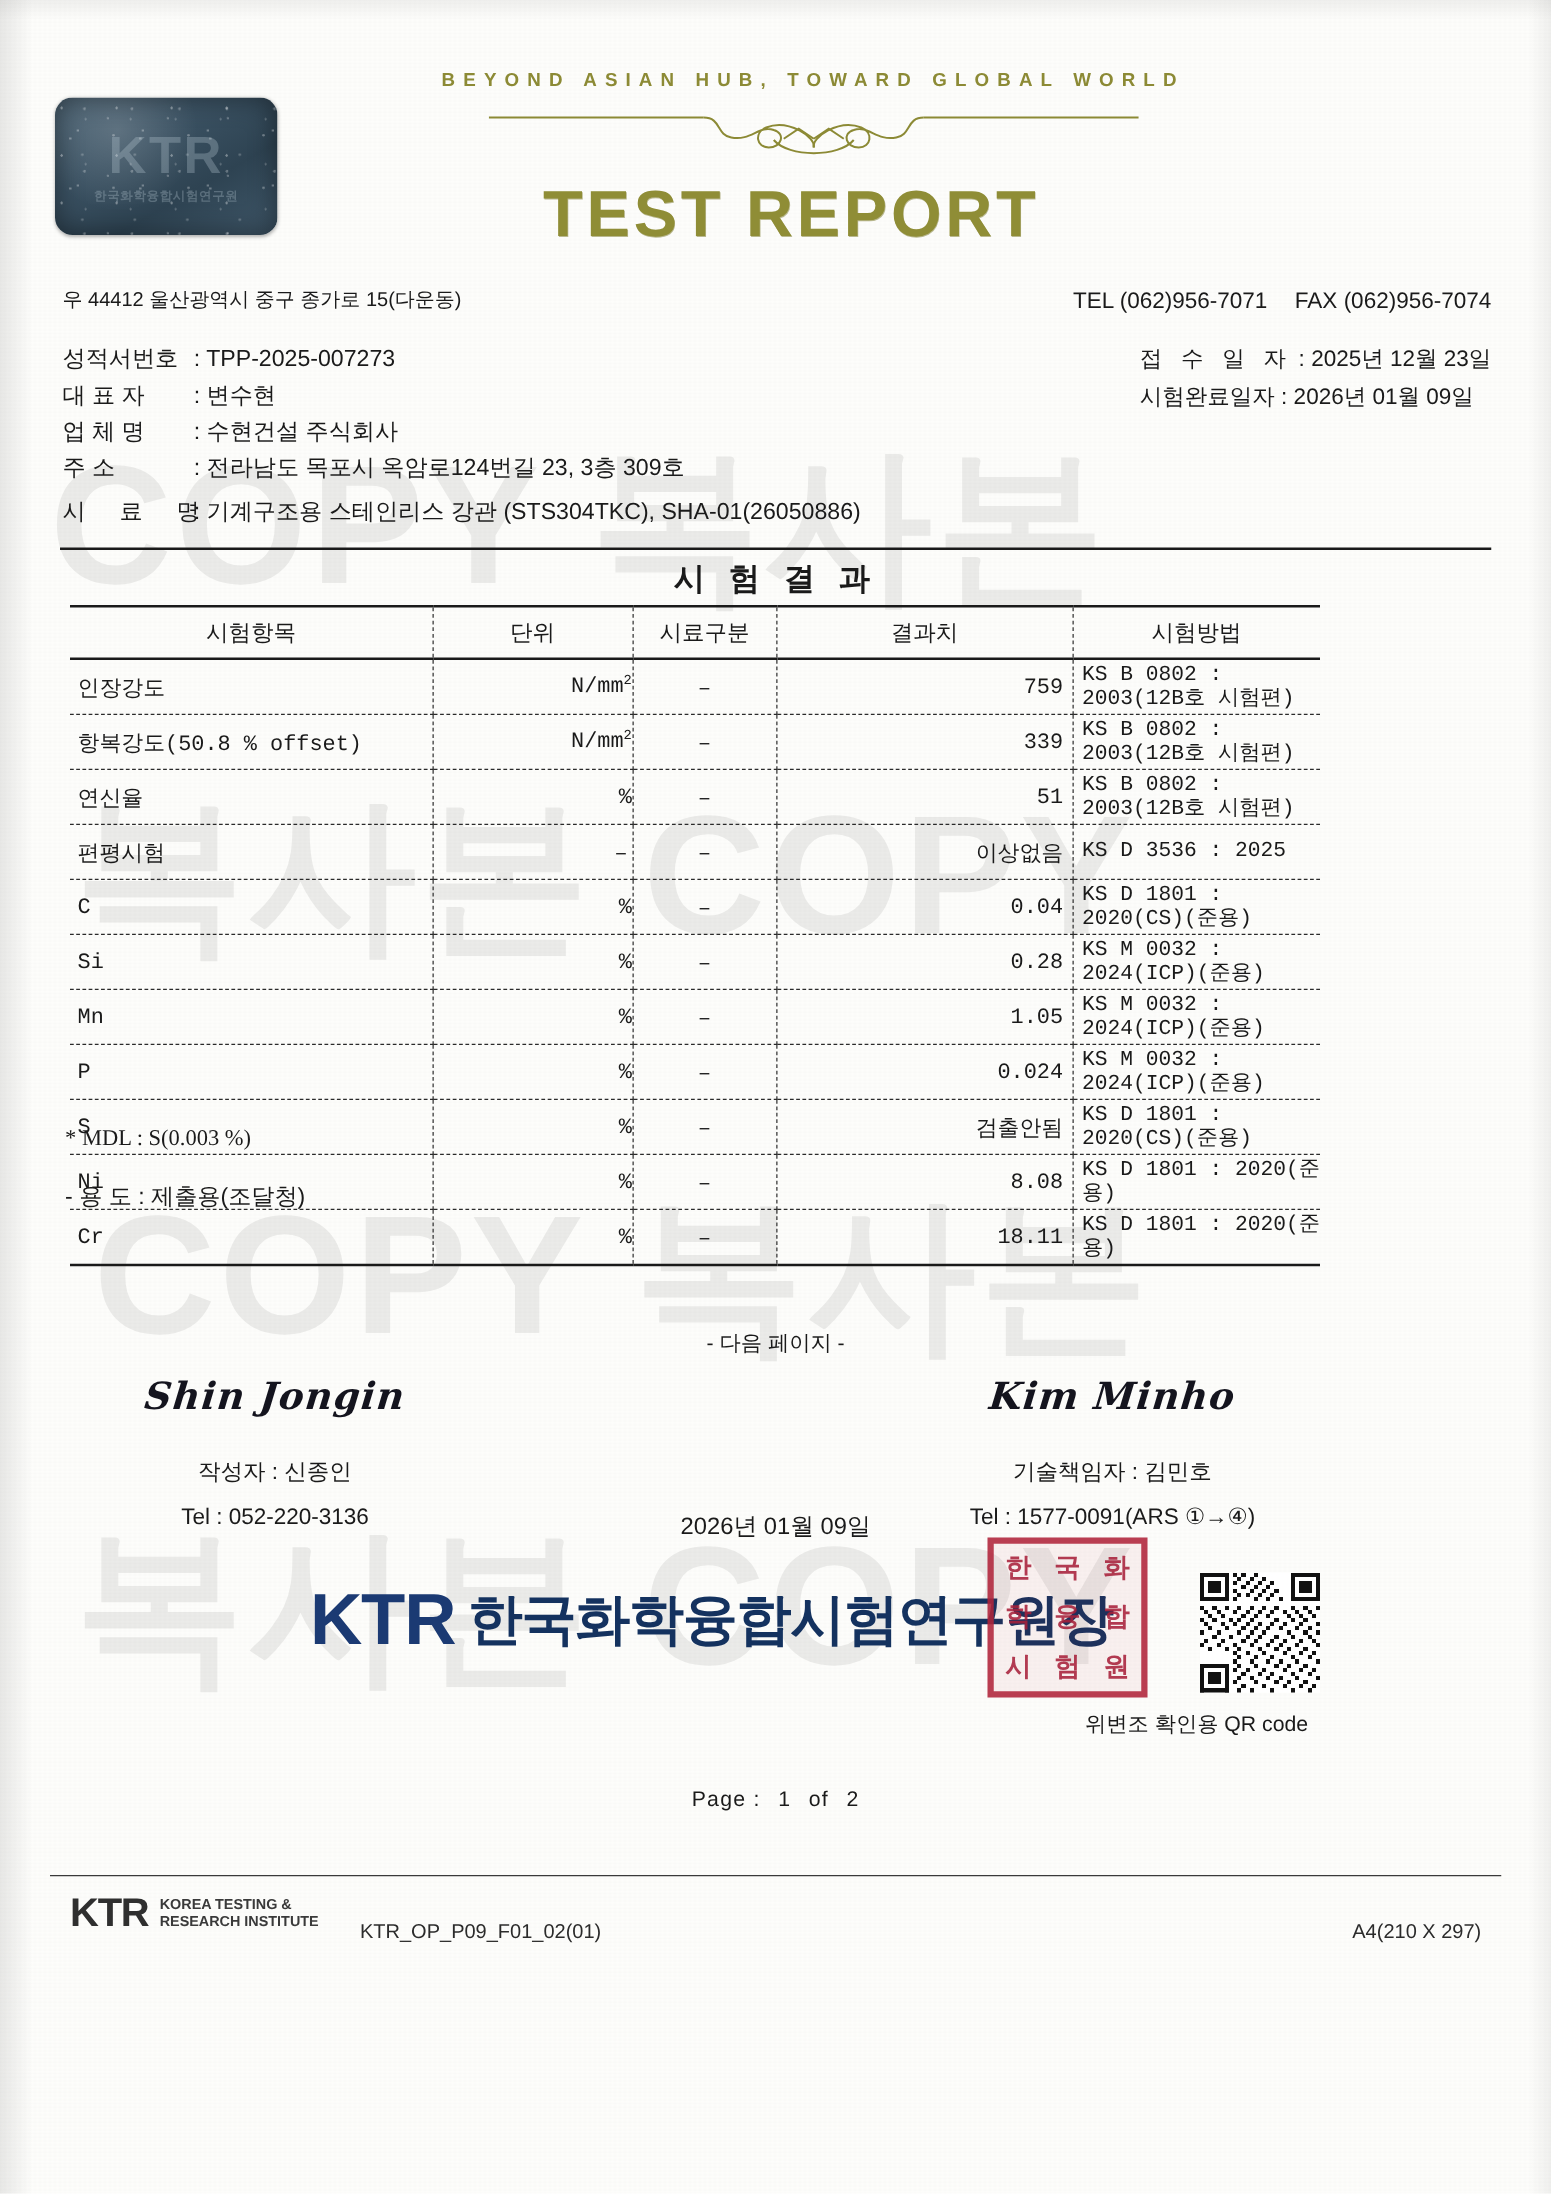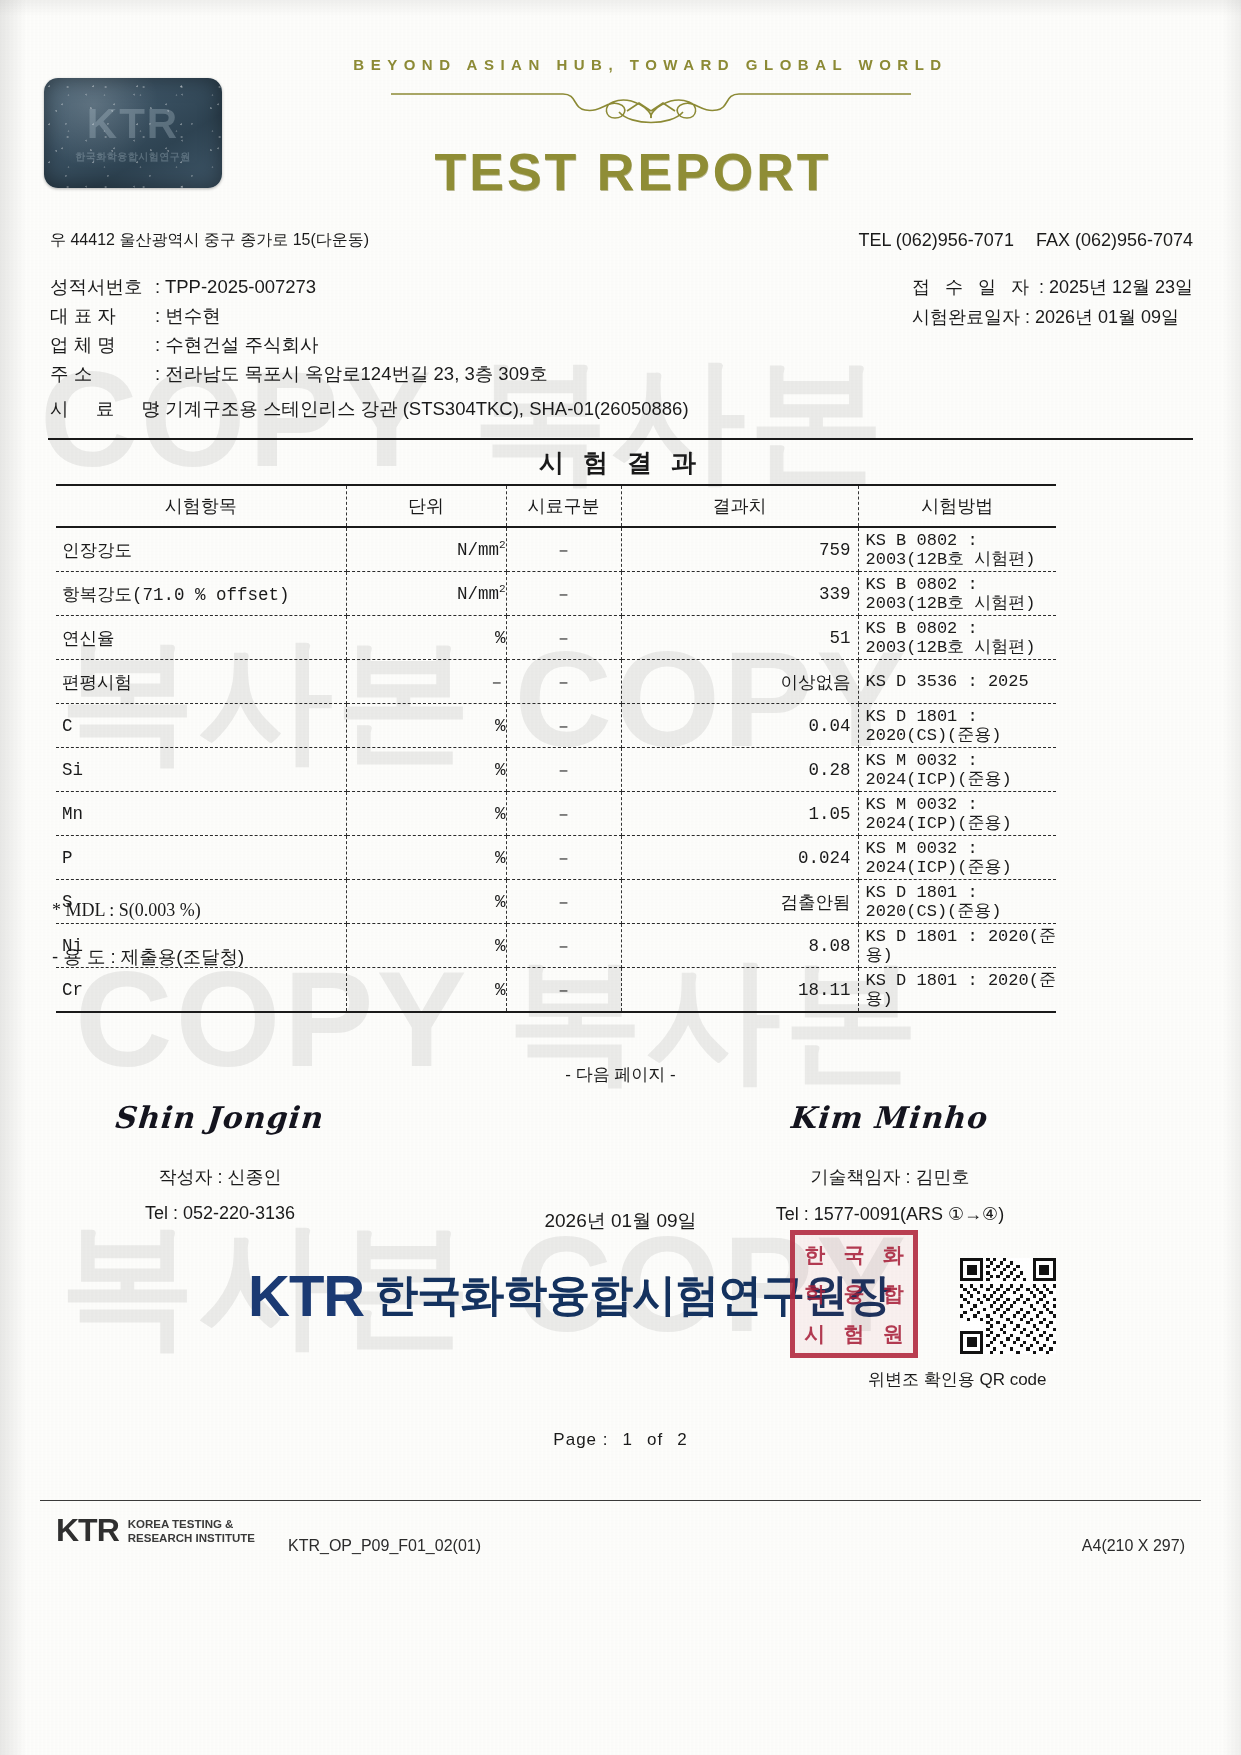--- a/index.html
+++ b/index.html
@@ -541,21 +541,21 @@
     </thead>
     <tbody id="results-body">
         <tr>
           <td class="c-item">인장강도</td>
           <td class="c-unit">N/mm<span class="sup">2</span></td>
           <td class="c-div">－</td>
           <td class="c-res">759</td>
           <td class="c-meth">KS B 0802 : 2003(12B호 시험편)</td>
         </tr>
         <tr>
-          <td class="c-item">항복강도(71.0 % offset)</td>
+          <td class="c-item">항복강도(50.8 % offset)</td>
           <td class="c-unit">N/mm<span class="sup">2</span></td>
           <td class="c-div">－</td>
           <td class="c-res">339</td>
           <td class="c-meth">KS B 0802 : 2003(12B호 시험편)</td>
         </tr>
         <tr>
           <td class="c-item">연신율</td>
           <td class="c-unit">%</td>
           <td class="c-div">－</td>
           <td class="c-res">51</td>

